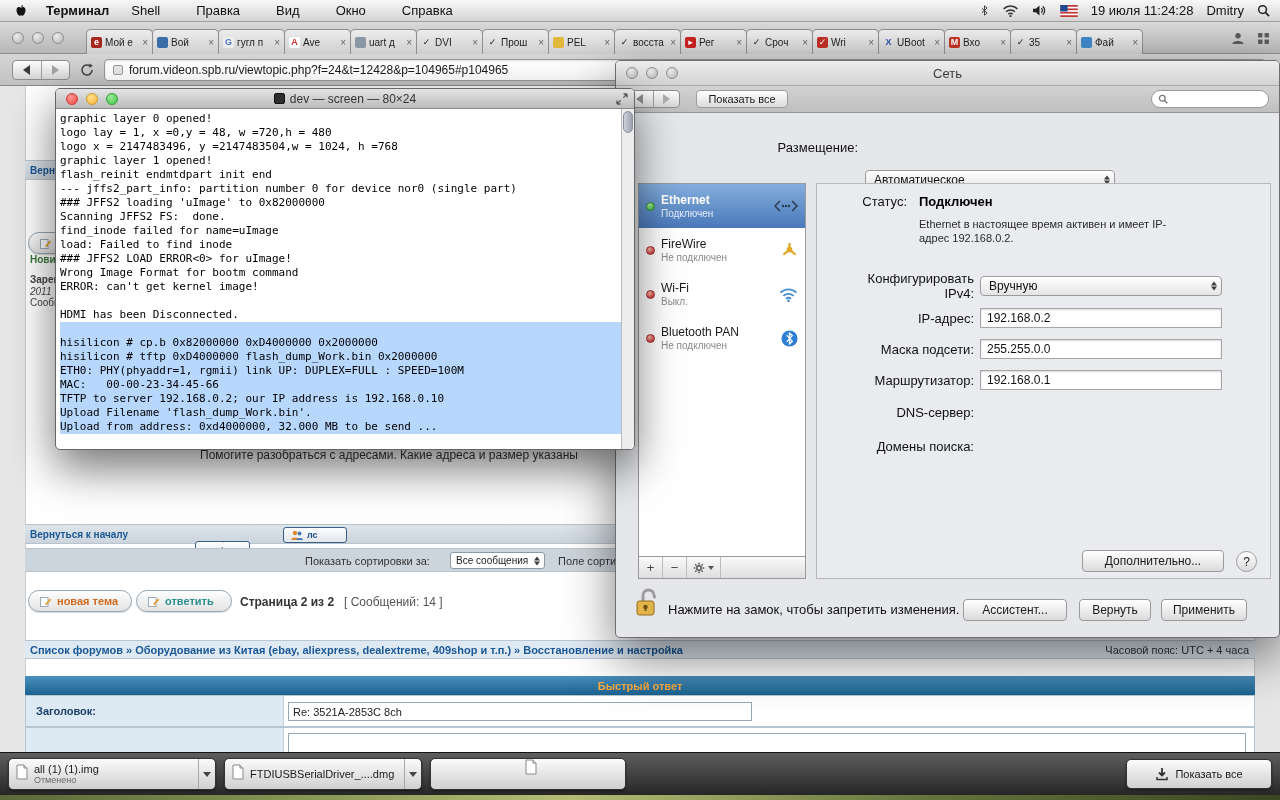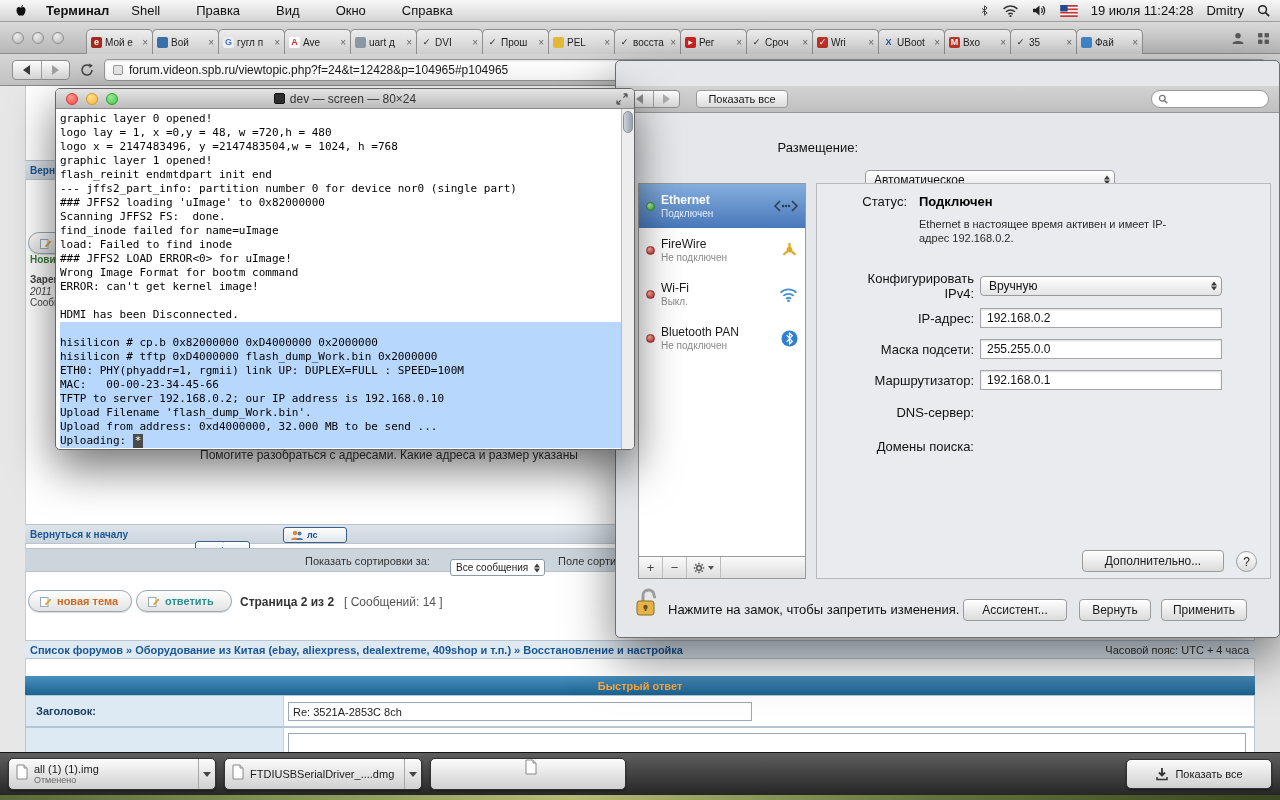--- a/index.html
+++ b/index.html
@@ -55,21 +55,21 @@
 .linkb{font-size:10px;font-weight:bold;color:var(--link,#1a5795);}
 .authtxt{position:absolute;font-size:10px;color:#444;white-space:nowrap;}
 .posttxt{position:absolute;font-size:12px;color:#333;white-space:nowrap;}
 .pbtn{position:absolute;height:16px;border:1px solid #39608a;border-radius:3px;
   background:linear-gradient(#fdfdfd,#e1e7ed);display:flex;align-items:center;gap:3px;padding:0 6px;
   font-size:9px;font-weight:bold;color:#1a4f8a;}
 .bigbtn{position:absolute;height:22px;border:1px solid #98a8b4;border-radius:11px;
   background:linear-gradient(#ffffff,#e3e3e3);display:flex;align-items:center;gap:5px;padding:0 10px;
   font-size:11px;font-weight:bold;box-shadow:0 1px 1px rgba(0,0,0,.15);white-space:nowrap;overflow:hidden;}
 .fselect{position:absolute;height:17px;background:#fff;border:1px solid #8a9aa8;border-radius:3px;
-  font-size:10px;display:flex;align-items:center;padding:0 16px 0 5px;color:#222;white-space:nowrap;margin-top:7px;}
+  font-size:10px;display:flex;align-items:center;padding:0 16px 0 5px;color:#222;white-space:nowrap;}
 .crumbbar{position:absolute;left:25px;width:1230px;height:19px;background:#dfe9f2;
   border-top:1px solid #b8c6d4;border-bottom:1px solid #b8c6d4;}
 .qhead{position:absolute;left:25px;width:1230px;height:19px;
   background:linear-gradient(#4a90be,#1a628f);display:flex;align-items:center;justify-content:center;
   font-size:11px;font-weight:bold;color:var(--orange,#ffab40);}
 .srow{position:absolute;left:25px;width:1230px;border:1px solid #b5c6d2;background:#fff;}
 .slabelcell{position:absolute;left:0;top:0;bottom:0;width:258px;background:#dde9f3;border-right:1px solid #c3d2de;}
 .slabel{position:absolute;left:10px;top:50%;transform:translateY(-50%);font-size:11px;font-weight:bold;color:#1b3f66;}
 .tinput{position:absolute;background:#fff;border:1px solid #98a8b8;font-size:11px;color:#222;
   display:flex;align-items:center;padding:0 4px;white-space:nowrap;overflow:hidden;}
@@ -429,20 +429,28 @@
       <svg width="14" height="14" viewBox="0 0 14 14">
           <path d="M7 1 V8 M4 5.5 L7 8.5 L10 5.5" stroke="#333" stroke-width="1.8" fill="none"></path>
           <path d="M2 10 V12.5 H12 V10" stroke="#333" stroke-width="1.5" fill="none"></path>
         </svg>
       <span>Показать все</span>
     </div>
   </div>
 </div>
 
 <div id="network">
+  <div class="nttl">
+    <div class="wlights" style="left:10px;top:6px;">
+      <span class="wl"></span>
+      <span class="wl"></span>
+      <span class="wl"></span>
+    </div>
+    <span class="ntitle">Сеть</span>
+  </div>
   <div class="ntool">
     <div class="segm" style="position:absolute;left:10px;top:4px;width:54px;height:18px;">
       <span class="segc">
           <i class="arrL" style="border-right-color:#8a8a8a;"></i>
         </span>
       <span class="seg-div"></span>
       <span class="segc">
           <i class="arrR" style="border-left-color:#adadad;"></i>
         </span>
     </div>
@@ -636,21 +644,20 @@
       <div class="tline"></div>
       <div class="tline">HDMI has been Disconnected.</div>
       <div class="tline sel"></div>
       <div class="tline sel">hisilicon # cp.b 0x82000000 0xD4000000 0x2000000</div>
       <div class="tline sel">hisilicon # tftp 0xD4000000 flash_dump_Work.bin 0x2000000</div>
       <div class="tline sel">ETH0: PHY(phyaddr=1, rgmii) link UP: DUPLEX=FULL : SPEED=100M</div>
       <div class="tline sel">MAC:   00-00-23-34-45-66</div>
       <div class="tline sel">TFTP to server 192.168.0.2; our IP address is 192.168.0.10</div>
       <div class="tline sel">Upload Filename 'flash_dump_Work.bin'.</div>
       <div class="tline sel">Upload from address: 0xd4000000, 32.000 MB to be send ...</div>
-      <div class="tline sel">Uploading: <span class="tcur">*</span></div>
     </div>
   <div class="tscroll">
     <div class="thumb"></div>
   </div>
 </div>
 
 <div id="menubar">
   <span class="apple">
     <svg width="14" height="16" viewBox="0 0 16 16">
         <path d="M8 4.2 C6 2.7 4 3.2 3.2 5.2 C2.2 7.7 3.5 11.2 5 12.7 C5.8 13.5 6.6 13.4 7.3 13.1 C7.8 12.9 8.2 12.9 8.7 13.1 C9.4 13.4 10.2 13.5 11 12.7 C12.5 11.2 13.8 7.7 12.8 5.2 C12 3.2 10 2.7 8 4.2 Z M8.2 3.6 C8.2 2.4 9 1.4 10.2 1.1 C10.3 2.3 9.5 3.4 8.2 3.6 Z" fill="#111"></path>

